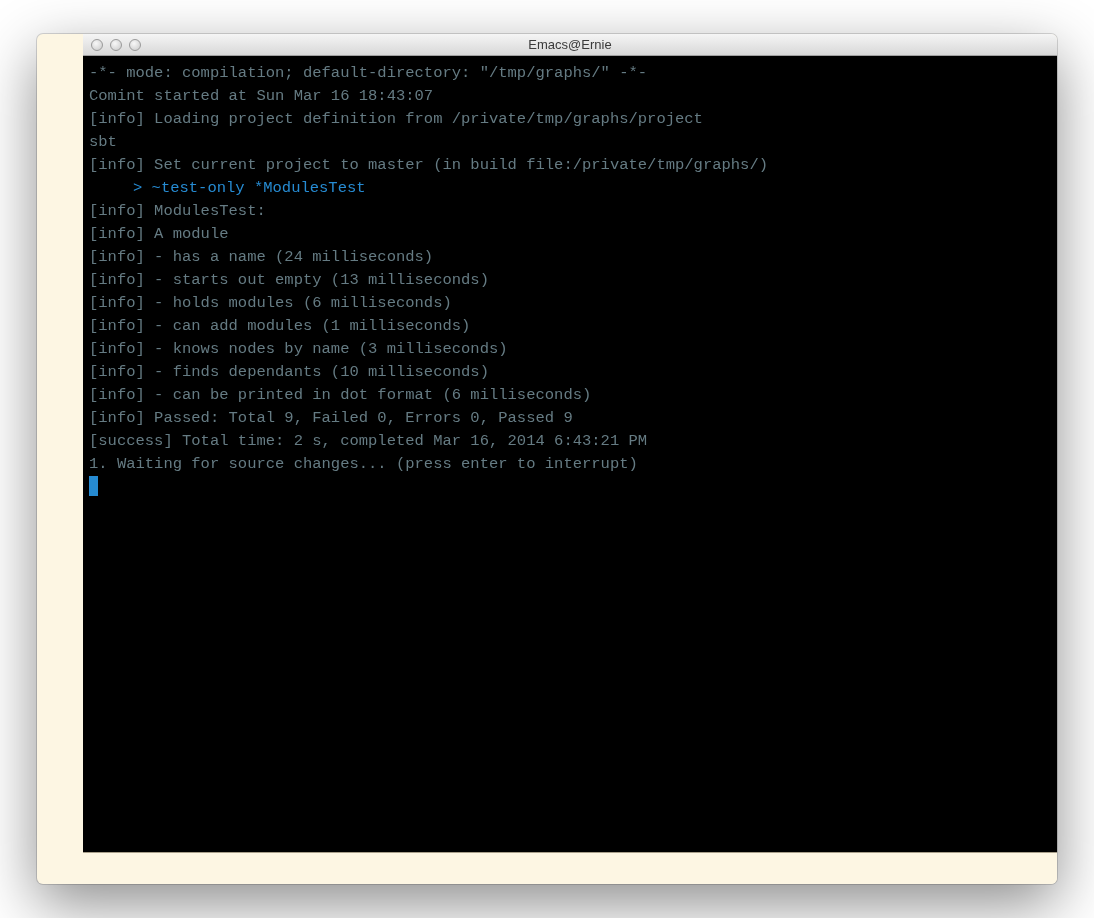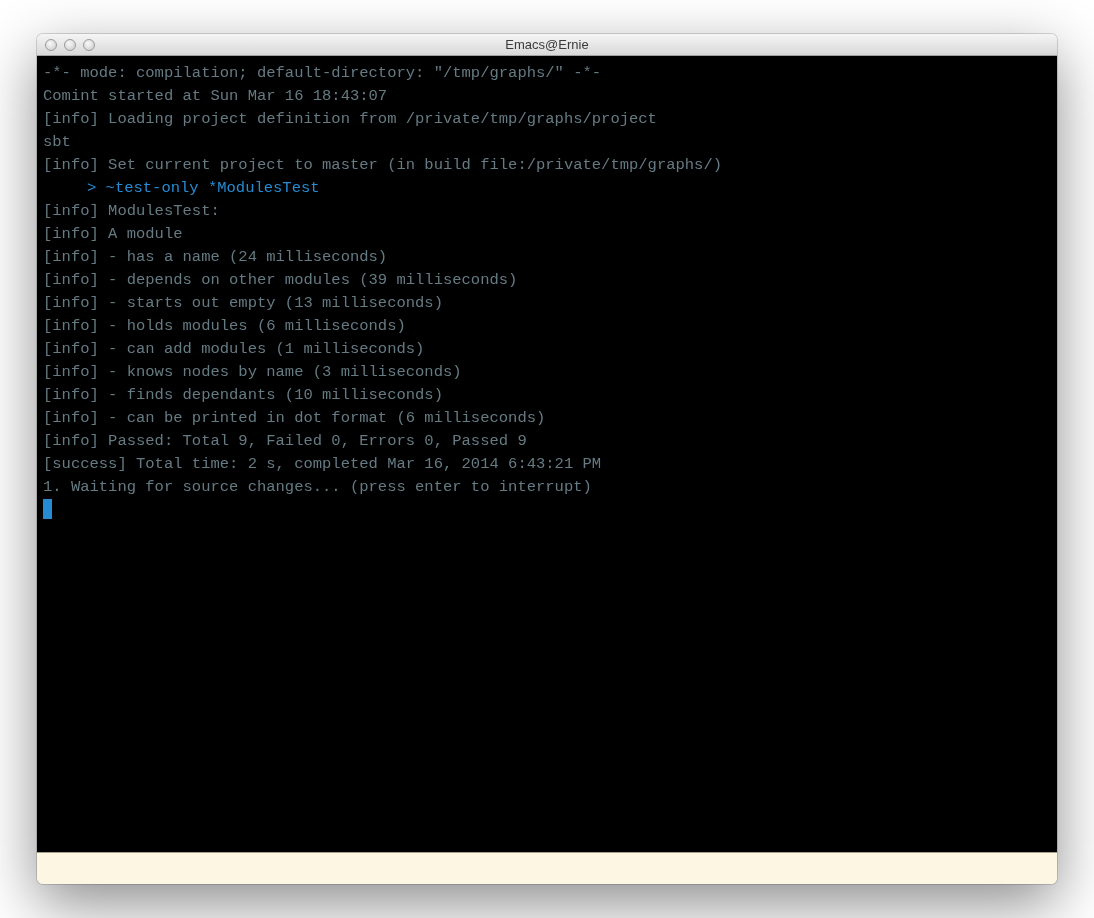--- a/index.html
+++ b/index.html
@@ -21,20 +21,21 @@
 
     .window {
       width: 1020px;
       height: 850px;
       background: #fdf6e3;
       border-radius: 6px;
       box-shadow: 0 20px 60px rgba(0,0,0,0.45), 0 0 0 1px rgba(0,0,0,0.15);
       overflow: hidden;
       display: flex;
       flex-direction: column;
+      padding-left: 46px;
     }
 
     .titlebar {
       height: 22px;
       background: linear-gradient(to bottom, #f5f5f5, #d8d8d8);
       border-bottom: 1px solid #a0a0a0;
       display: flex;
       align-items: center;
       padding: 0 8px;
       position: relative;
@@ -117,21 +118,20 @@
     <div class="terminal-line">-*- mode: compilation; default-directory: "/tmp/graphs/" -*-</div>
     <div class="terminal-line">Comint started at Sun Mar 16 18:43:07</div>
     <div class="terminal-line"></div>
     <div class="terminal-line">[info] Loading project definition from /private/tmp/graphs/project</div>
     <div class="terminal-line">sbt</div>
     <div class="terminal-line">[info] Set current project to master (in build file:/private/tmp/graphs/)</div>
     <div class="terminal-line prompt">&gt; ~test-only *ModulesTest</div>
     <div class="terminal-line">[info] ModulesTest:</div>
     <div class="terminal-line">[info] A module</div>
     <div class="terminal-line">[info] - has a name (24 milliseconds)</div>
-    <div class="terminal-line">[info] - depends on other modules (39 milliseconds)</div>
     <div class="terminal-line">[info] - starts out empty (13 milliseconds)</div>
     <div class="terminal-line">[info] - holds modules (6 milliseconds)</div>
     <div class="terminal-line">[info] - can add modules (1 milliseconds)</div>
     <div class="terminal-line">[info] - knows nodes by name (3 milliseconds)</div>
     <div class="terminal-line">[info] - finds dependants (10 milliseconds)</div>
     <div class="terminal-line">[info] - can be printed in dot format (6 milliseconds)</div>
     <div class="terminal-line">[info] Passed: Total 9, Failed 0, Errors 0, Passed 9</div>
     <div class="terminal-line">[success] Total time: 2 s, completed Mar 16, 2014 6:43:21 PM</div>
     <div class="terminal-line">1. Waiting for source changes... (press enter to interrupt)</div>
     <div class="terminal-line"><span class="cursor"></span></div>

